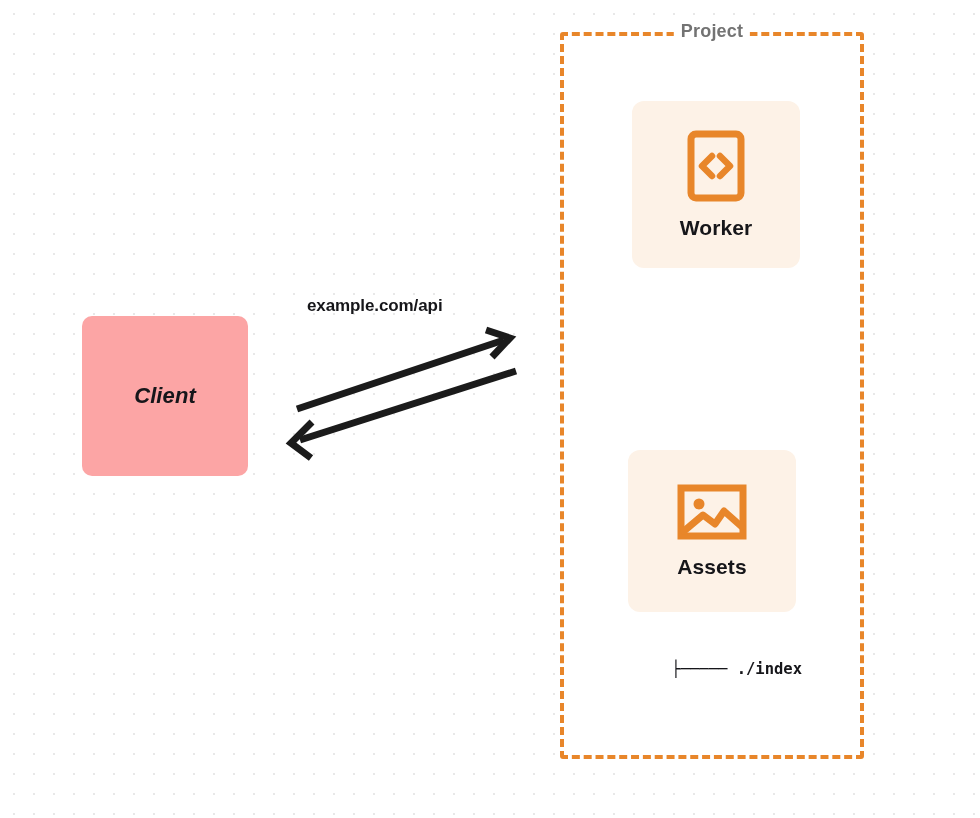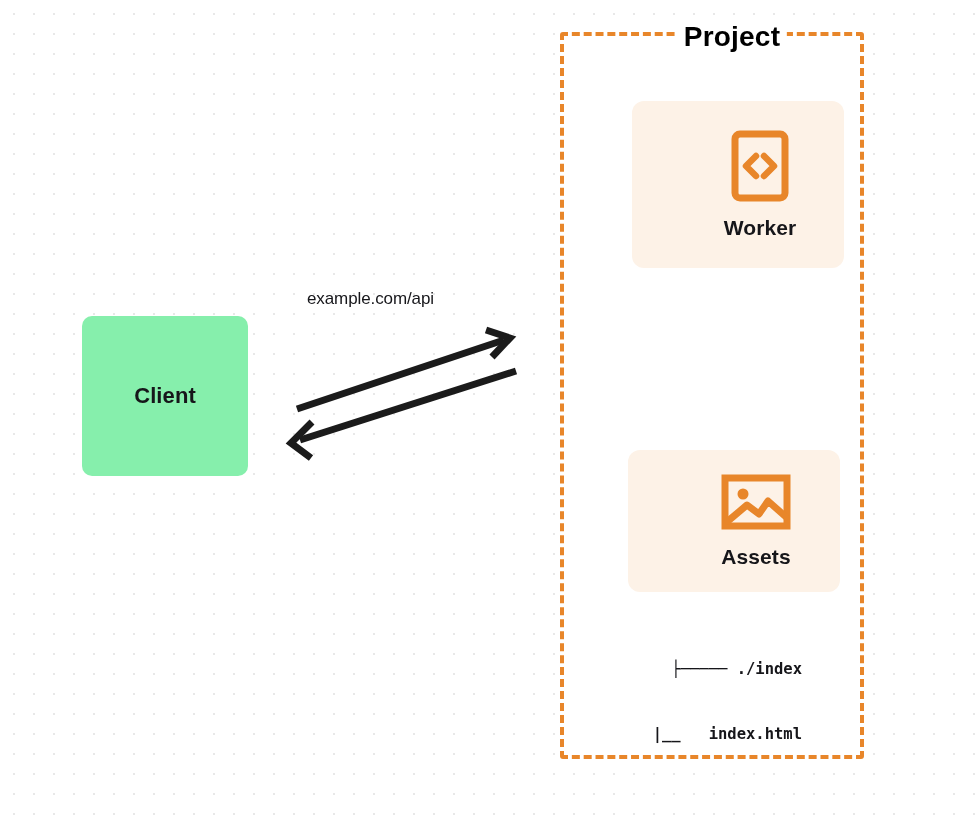--- a/index.html
+++ b/index.html
@@ -23,25 +23,26 @@
     inset: 0;
   }
 
   
   .client-node {
     position: absolute;
     left: 82px;
     top: 316px;
     width: 166px;
     height: 160px;
-    background: #86efac;
+    background: #fca5a5;
     border-radius: 10px;
     display: flex;
     align-items: center;
     justify-content: center;
+    font-style: italic;
   }
   .client-label {
     font-size: 22px;
     font-weight: 700;
     color: #16161a;
     letter-spacing: .1px;
   }
 
   
   .arrows {
@@ -49,23 +50,23 @@
     left: 0;
     top: 0;
     width: 980px;
     height: 818px;
     pointer-events: none;
   }
 
   .edge-label {
     position: absolute;
     left: 307px;
-    top: 289px;
+    top: 296px;
     font-size: 17px;
-    font-weight: 400;
+    font-weight: 700;
     color: #16161a;
     letter-spacing: -0.1px;
     white-space: nowrap;
   }
 
   
   .project-box {
     position: absolute;
     left: 560px;
     top: 32px;
@@ -76,50 +77,48 @@
     background: #ffffff;
     box-sizing: border-box;
   }
   .project-title {
     position: absolute;
     left: 50%;
     top: -15px;
     transform: translateX(-50%);
     background: #ffffff;
     padding: 0 7px;
-    font-size: 28px;
+    font-size: 18px;
     font-weight: 700;
-    color: #000000;
+    color: #737373;
     letter-spacing: .2px;
     white-space: nowrap;
-    margin-left: 20px;
   }
 
   
   .service-card {
     position: absolute;
     background: #fdf2e7;
     border-radius: 12px;
     display: flex;
     flex-direction: column;
     align-items: center;
     justify-content: center;
-    padding-left: 44px;
   }
   .service-card.worker {
     left: 632px;
     top: 101px;
     width: 168px;
     height: 167px;
   }
   .service-card.assets {
     left: 628px;
     top: 450px;
     width: 168px;
-    height: 142px;
+    height: 162px;
   }
   .service-icon {
     display: block;
     margin-bottom: 14px;
   }
   .service-label {
     font-size: 21px;
     font-weight: 700;
     color: #16161a;
     letter-spacing: .1px;
@@ -184,17 +183,16 @@
     <svg class="service-icon" width="70" height="58" viewBox="0 0 70 58" xmlns="http://www.w3.org/2000/svg">
       <rect x="4" y="5" width="62" height="48" fill="none" stroke="#e8862a" stroke-width="7"></rect>
       <circle cx="22" cy="21" r="5.5" fill="#e8862a"></circle>
       <polyline points="7,48 26,32 38,41 47,28 65,44" fill="none" stroke="#e8862a" stroke-width="7" stroke-linecap="round" stroke-linejoin="round"></polyline>
     </svg>
     <span class="service-label">Assets</span>
   </div>
 
   <div class="file-tree">
     <span class="file-tree-line">├───── ./index</span>
-    <span class="file-tree-line">      |__   index.html</span>
     
   </div>
 
 </div>
 
 </body></html>

